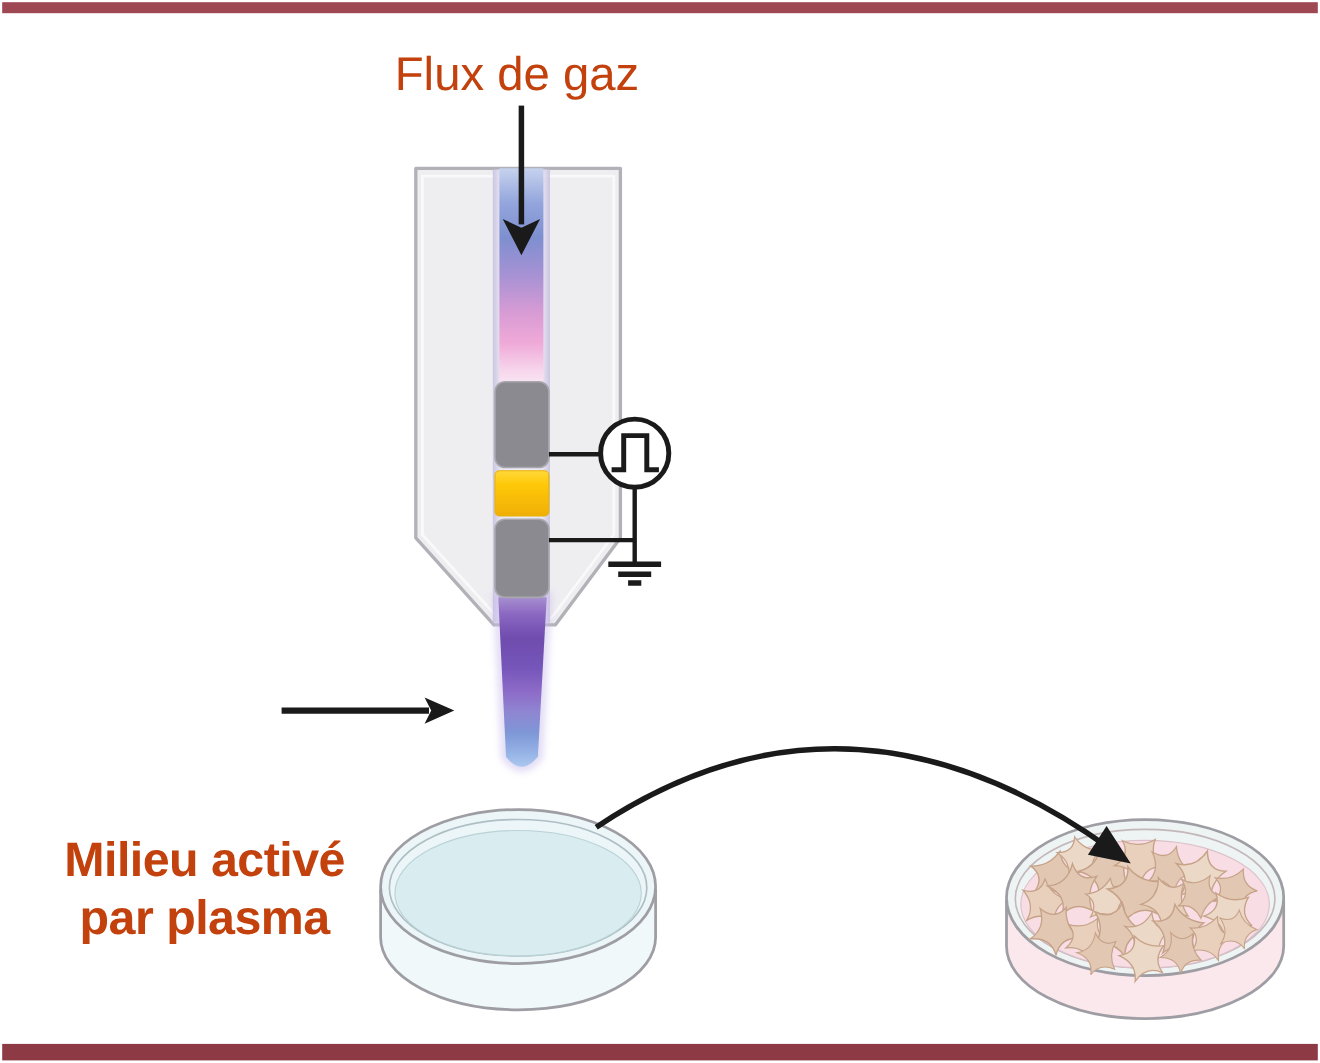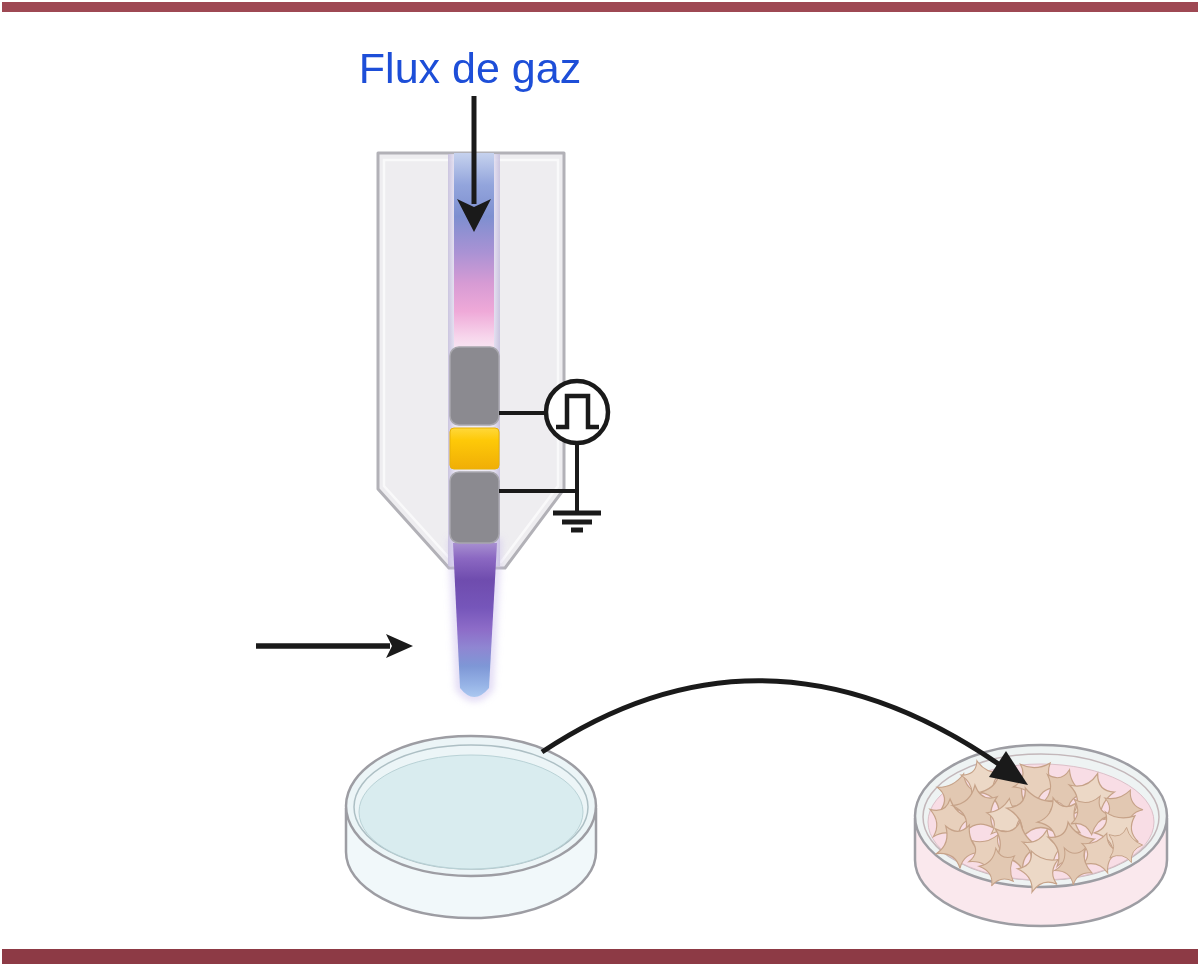--- a/index.html
+++ b/index.html
@@ -1,21 +1,21 @@
 <!DOCTYPE html>
 <html><head>
 <meta charset="utf-8">
 <style>
   html,body{margin:0;padding:0;background:#ffffff;}
   .stage{
     position:relative;width:1200px;height:966px;overflow:hidden;
     background:#ffffff;font-family:"Liberation Sans",sans-serif;
   }
   .stage svg{position:absolute;left:0;top:0;}
-  .lbl{position:absolute;color:#1d4ed8;white-space:nowrap;}
+  .lbl{position:absolute;color:#c2410c;white-space:nowrap;}
   .lbl-flux{left:300px;top:44px;width:340px;text-align:center;font-size:43px;font-weight:400;}
   .lbl-jet{left:34px;top:618px;font-size:45px;font-weight:400;}
   .lbl-milieu{left:24px;top:756px;width:324px;text-align:center;font-size:44px;
     font-weight:700;line-height:1.2;letter-spacing:-0.5px;white-space:normal;}
 </style>
 </head>
 <body>
 
 <div class="stage">
 
@@ -136,14 +136,18 @@
 
     <path d="M256,646 L390,646" stroke-width="5.5" fill="none"></path>
     <polygon points="413,646 386,634 392,646 386,658" stroke="none"></polygon>
 
     <path d="M542,752 Q770,600 1010,772" stroke-width="5" fill="none"></path>
     <polygon points="1028,785 989,777 1006,751" stroke="none"></polygon>
   </g>
 </svg>
 
 <div class="lbl lbl-flux">Flux de gaz</div>
+<div class="lbl lbl-milieu">
+  <span>Milieu activé</span><br>
+  <span>par plasma</span>
+</div>
 
 </div>
 
 </body></html>

